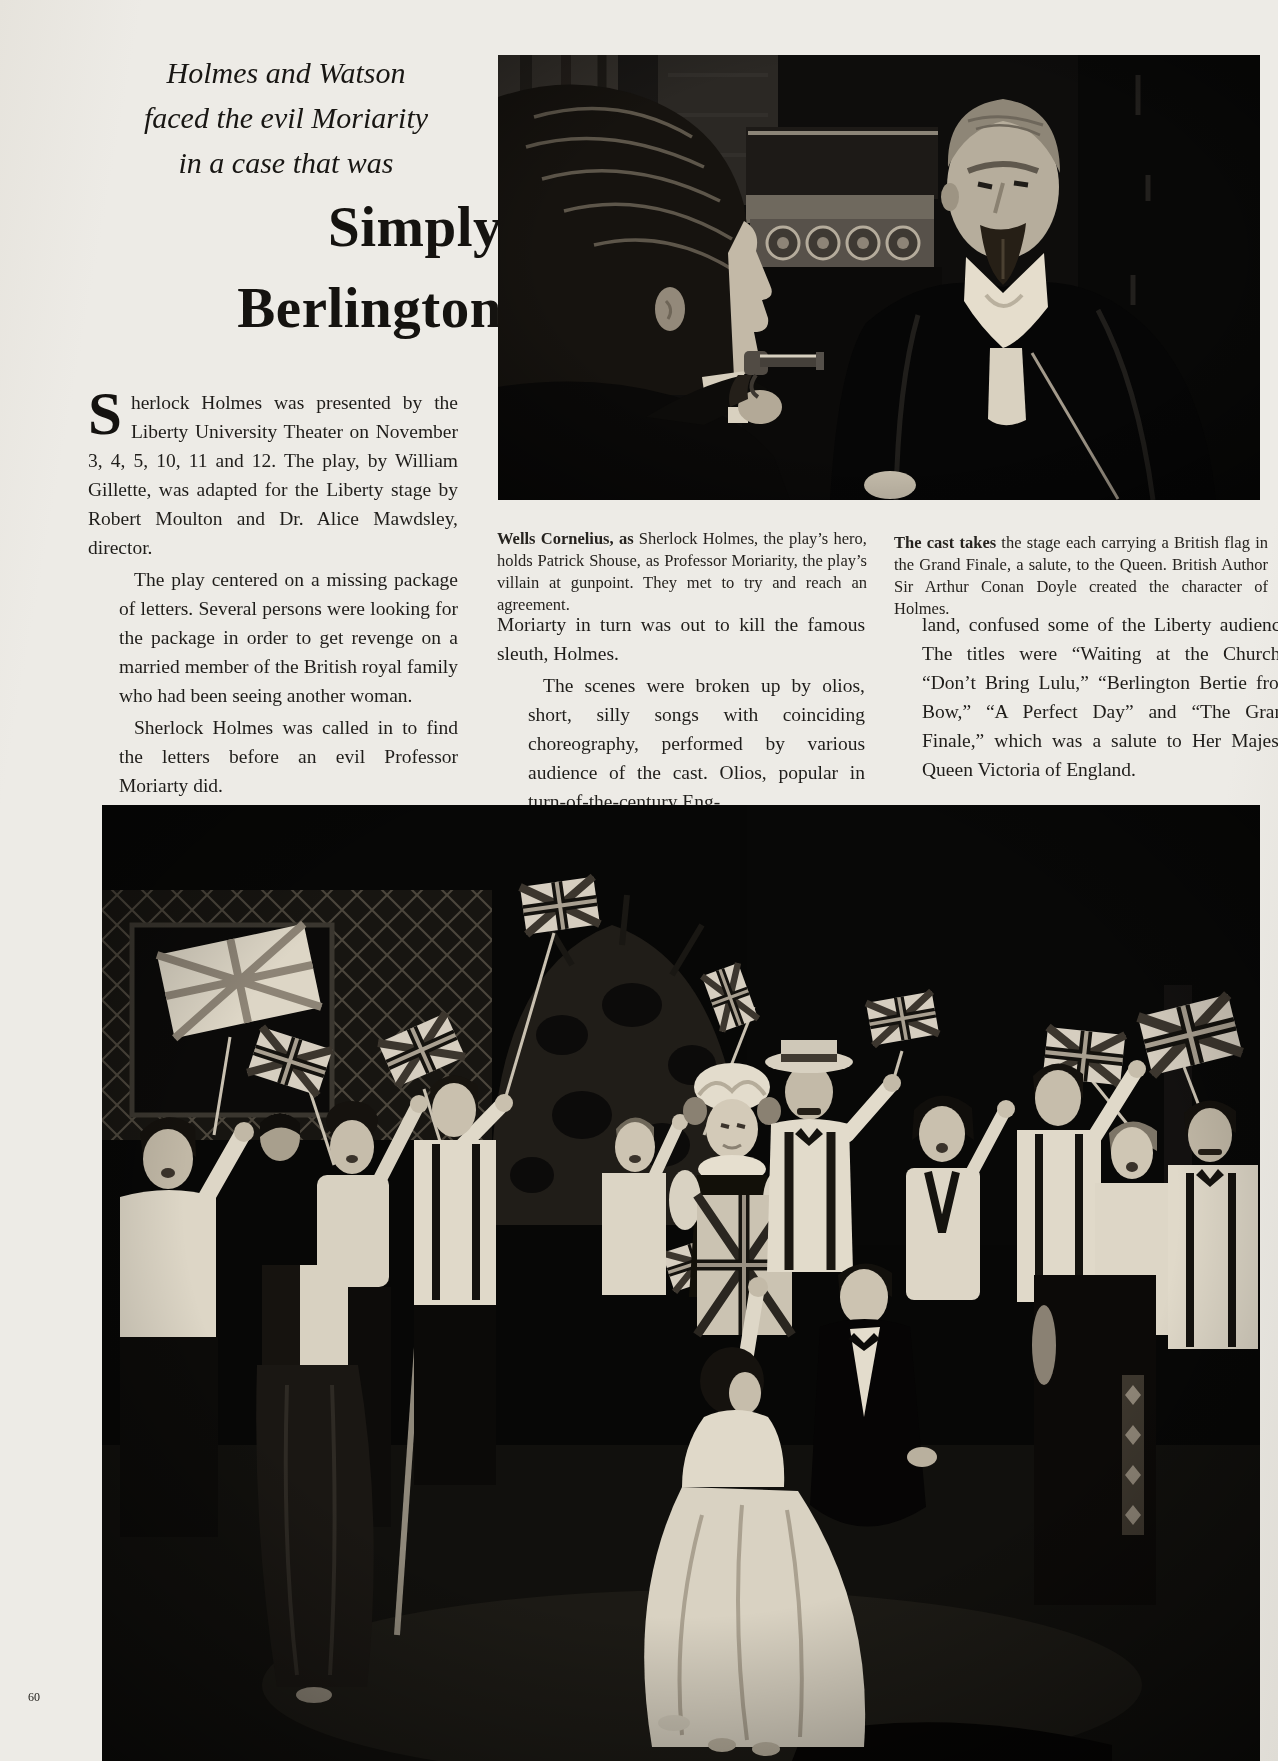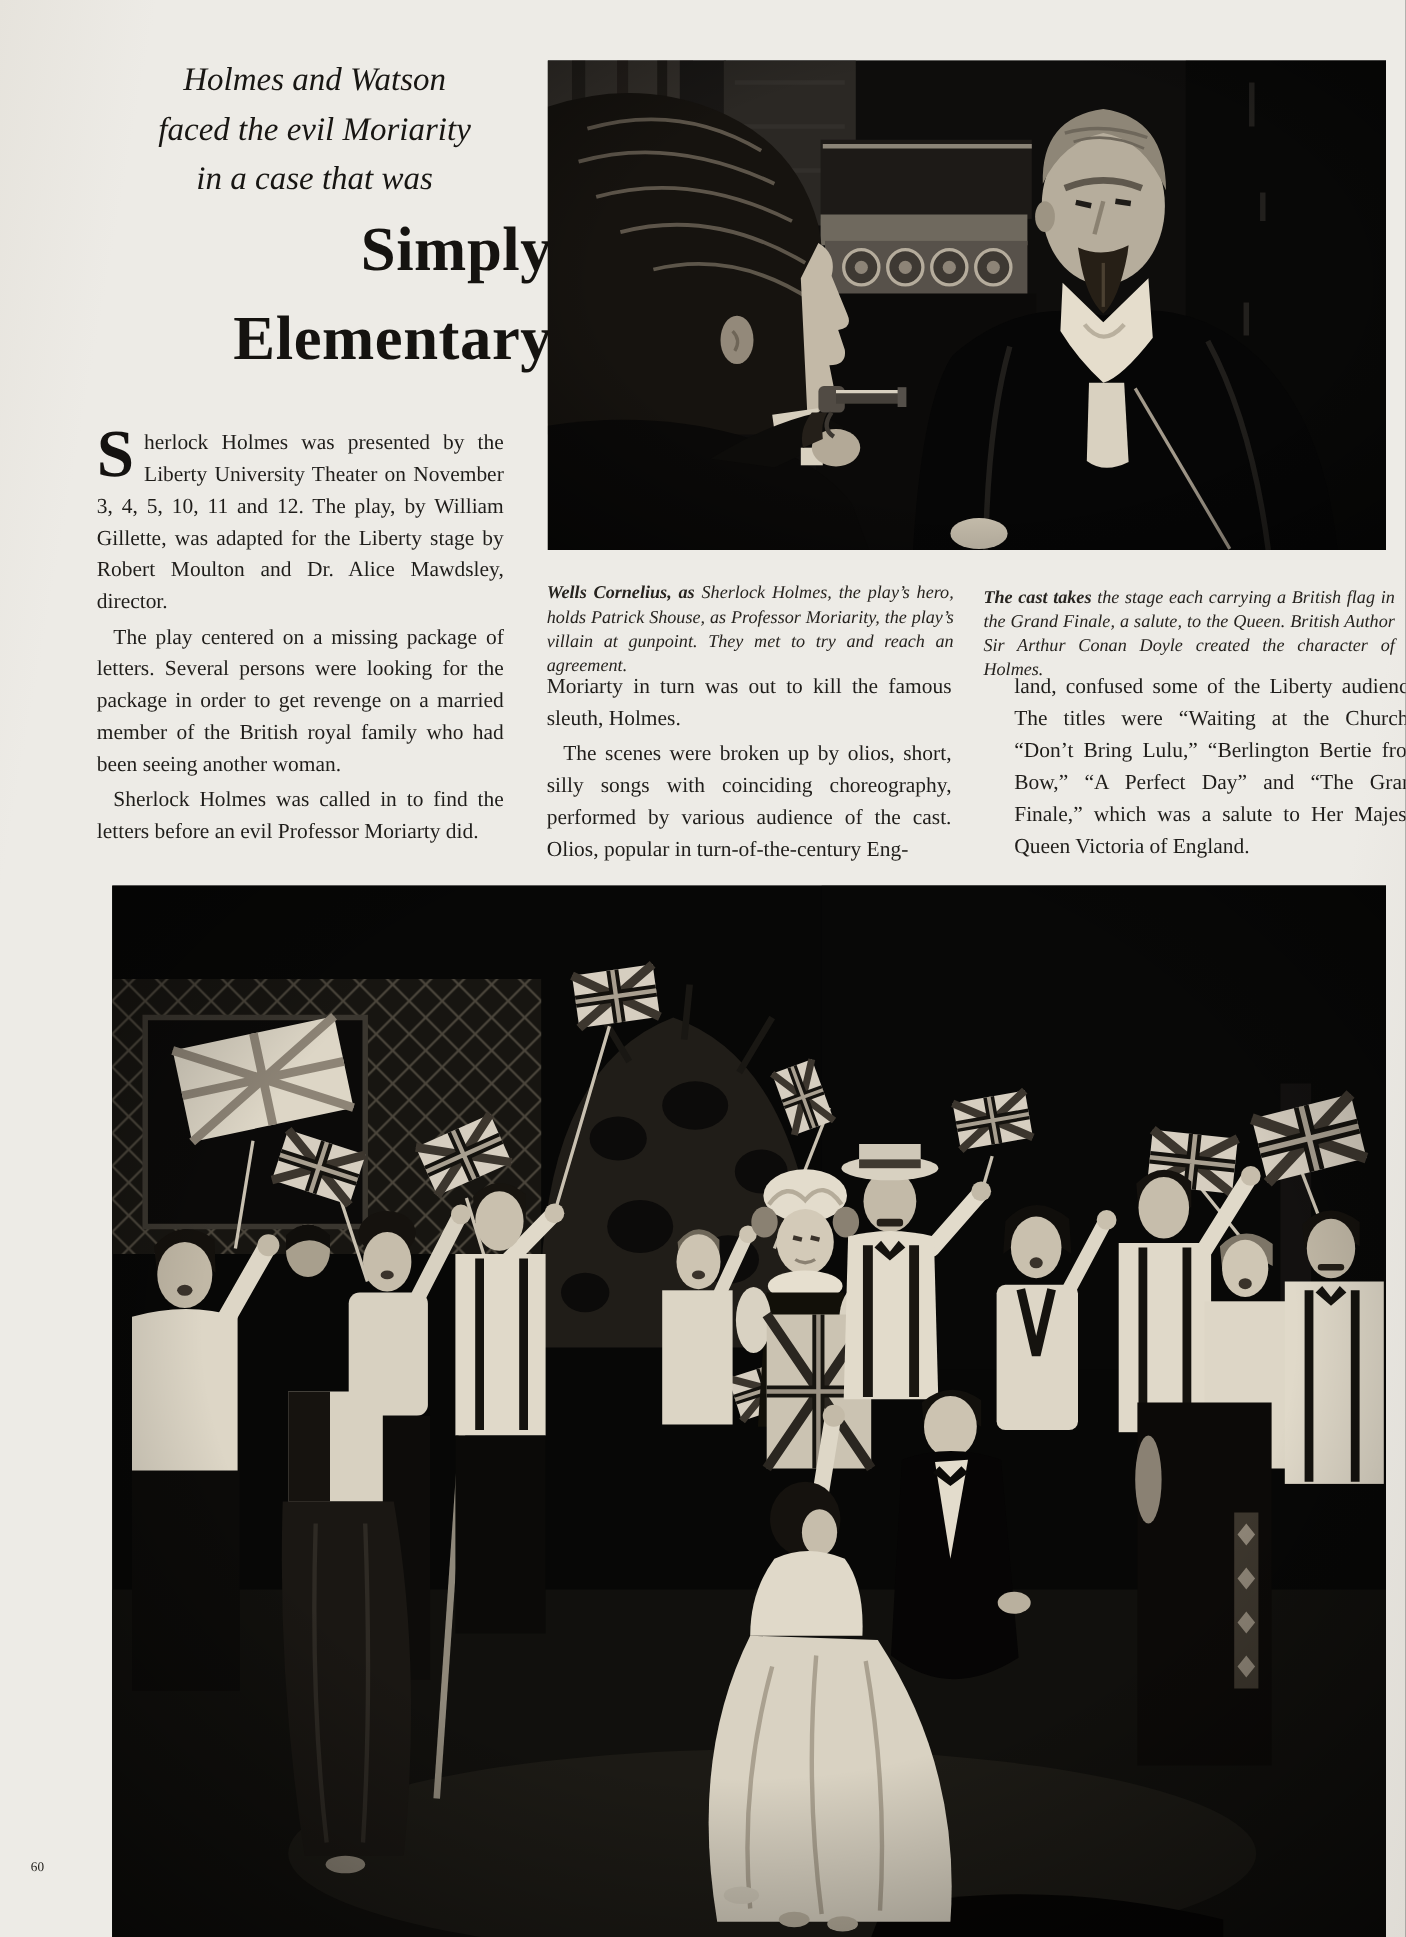--- a/index.html
+++ b/index.html
@@ -11,30 +11,30 @@
   .kicker {
     position:absolute; left:70px; top:50px; width:432px; text-align:center;
     font-style:italic; font-size:30px; line-height:45px; color:#181613;
   }
   .title {
     position:absolute; left:70px; top:186px; width:432px; text-align:right;
     font-weight:bold; font-size:57px; line-height:81px; letter-spacing:.5px; color:#151310;
   }
   .col { position:absolute; font-size:19.5px; line-height:29px; text-align:justify; }
   .col p { margin:0; }
-  .col p + p { margin-top:3px; text-indent:15px; }
+  .col p + p { margin-top:3px; text-indent:15px;margin-left:31px; }
   .col-left  { left:88px;  top:388px; width:370px; }
   .col-mid   { left:497px; top:610px; width:368px; }
   .col-right { left:890px; top:610px; width:372px;margin-left:32px; }
   .dropcap {
     float:left; font-size:61px; line-height:46px; font-weight:bold;
     padding:3px 9px 0 0; color:#141210;
   }
   .caption {
-    position:absolute; top:528px; font-style:italic; font-size:16.5px;
+    position:absolute; top:528px; font-size:16.5px;
     line-height:22px; text-align:justify; color:#26231f;
   }
   .caption .lead { font-weight:bold; }
   .cap-left  { left:497px; width:370px; }
   .cap-right { left:890px; width:374px; }
   figure.photo { position:absolute; margin:0; background:#0b0a09; }
   figure.photo svg { display:block; width:100%; height:100%; }
   .top-photo    { left:498px; top:55px;  width:762px;  height:445px; }
   .bottom-photo { left:102px; top:805px; width:1158px; height:956px; }
   .page-number { position:absolute; left:28px; top:1690px; font-size:12px; color:#23211d; }
@@ -45,21 +45,21 @@
 <div class="page">
 
   <div class="kicker">
     <div>Holmes and Watson</div>
     <div>faced the evil Moriarity</div>
     <div>in a case that was</div>
   </div>
 
   <h1 class="title" style="margin:0;">
     <div>Simply</div>
-    <div>Elementary</div>
+    <div>Berlington</div>
   </h1>
 
   <div class="col col-left">
     <p><span class="dropcap">S</span><span>herlock Holmes was presented by the Liberty University Theater on November 3, 4, 5, 10, 11 and 12. The play, by William Gillette, was adapted for the Liberty stage by Robert Moulton and Dr. Alice Mawdsley, director.</span></p>
     <p>The play centered on a missing package of letters.  Several persons were looking for the package in order to get revenge on a married member of the British royal family who had been seeing another woman.</p>
     <p>Sherlock Holmes was called in to find the letters before an evil Professor Moriarty did.</p>
   </div>
 
   <figure class="photo top-photo">
     <svg viewBox="0 0 762 445" preserveAspectRatio="none" xmlns="http://www.w3.org/2000/svg">

